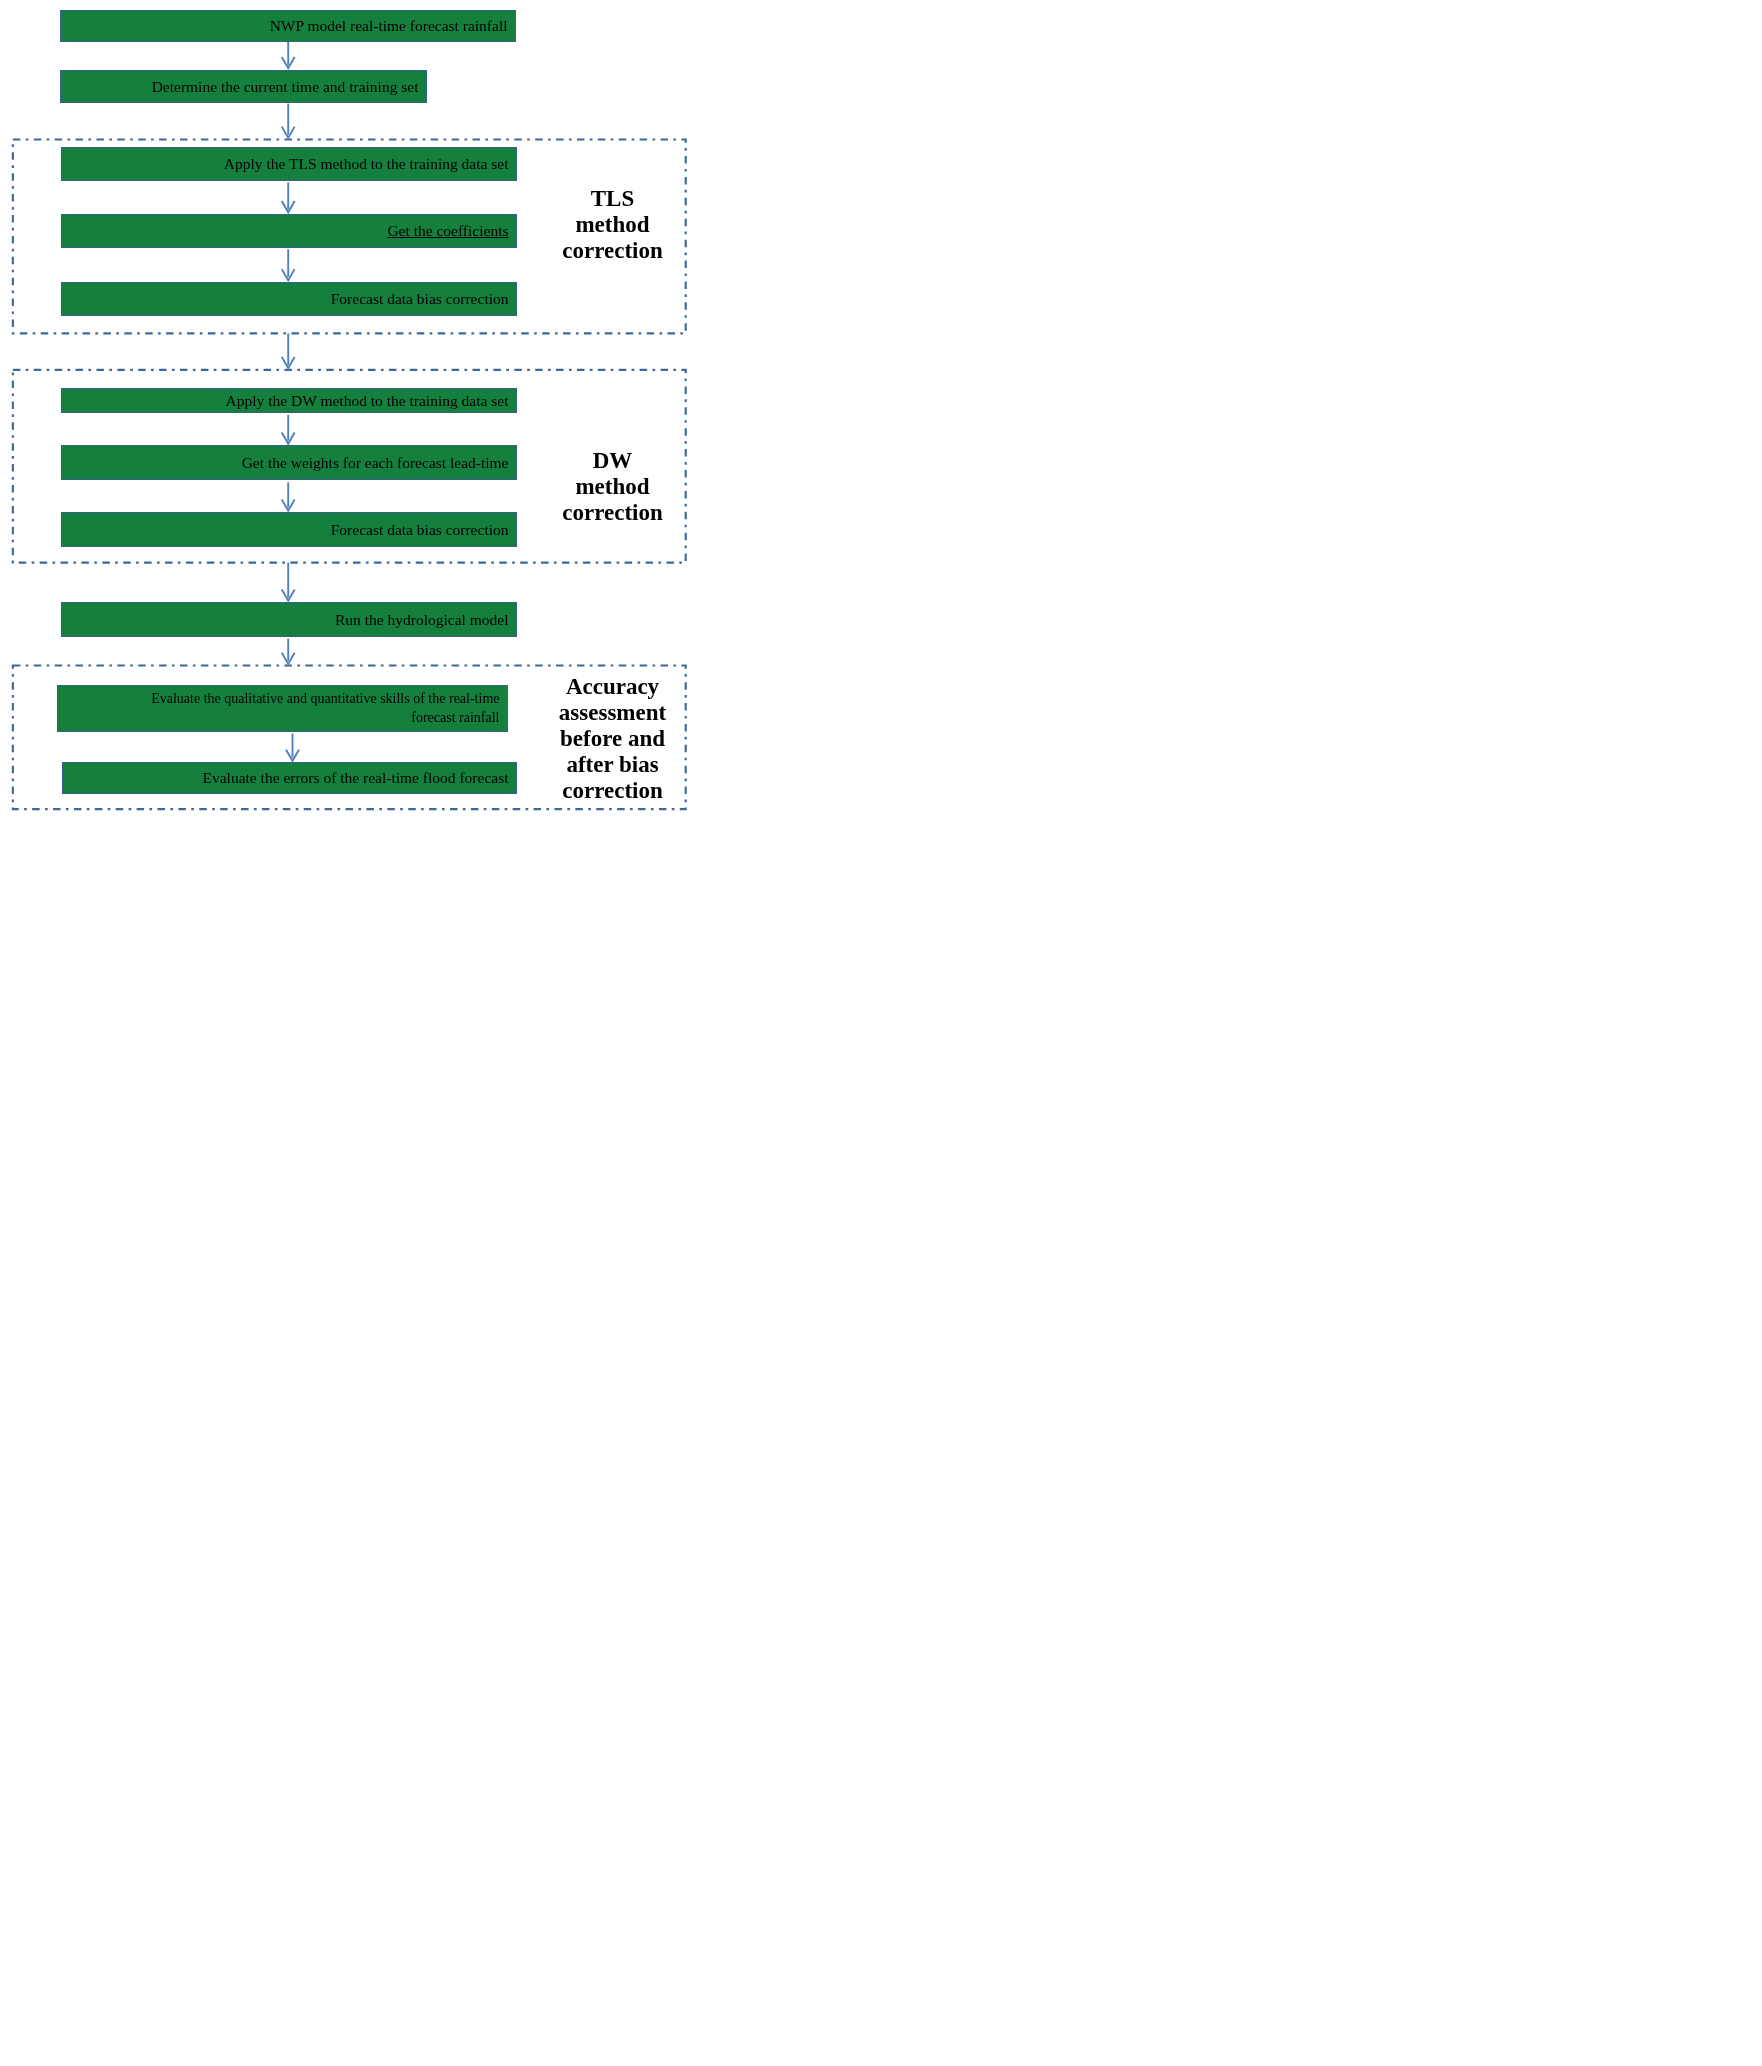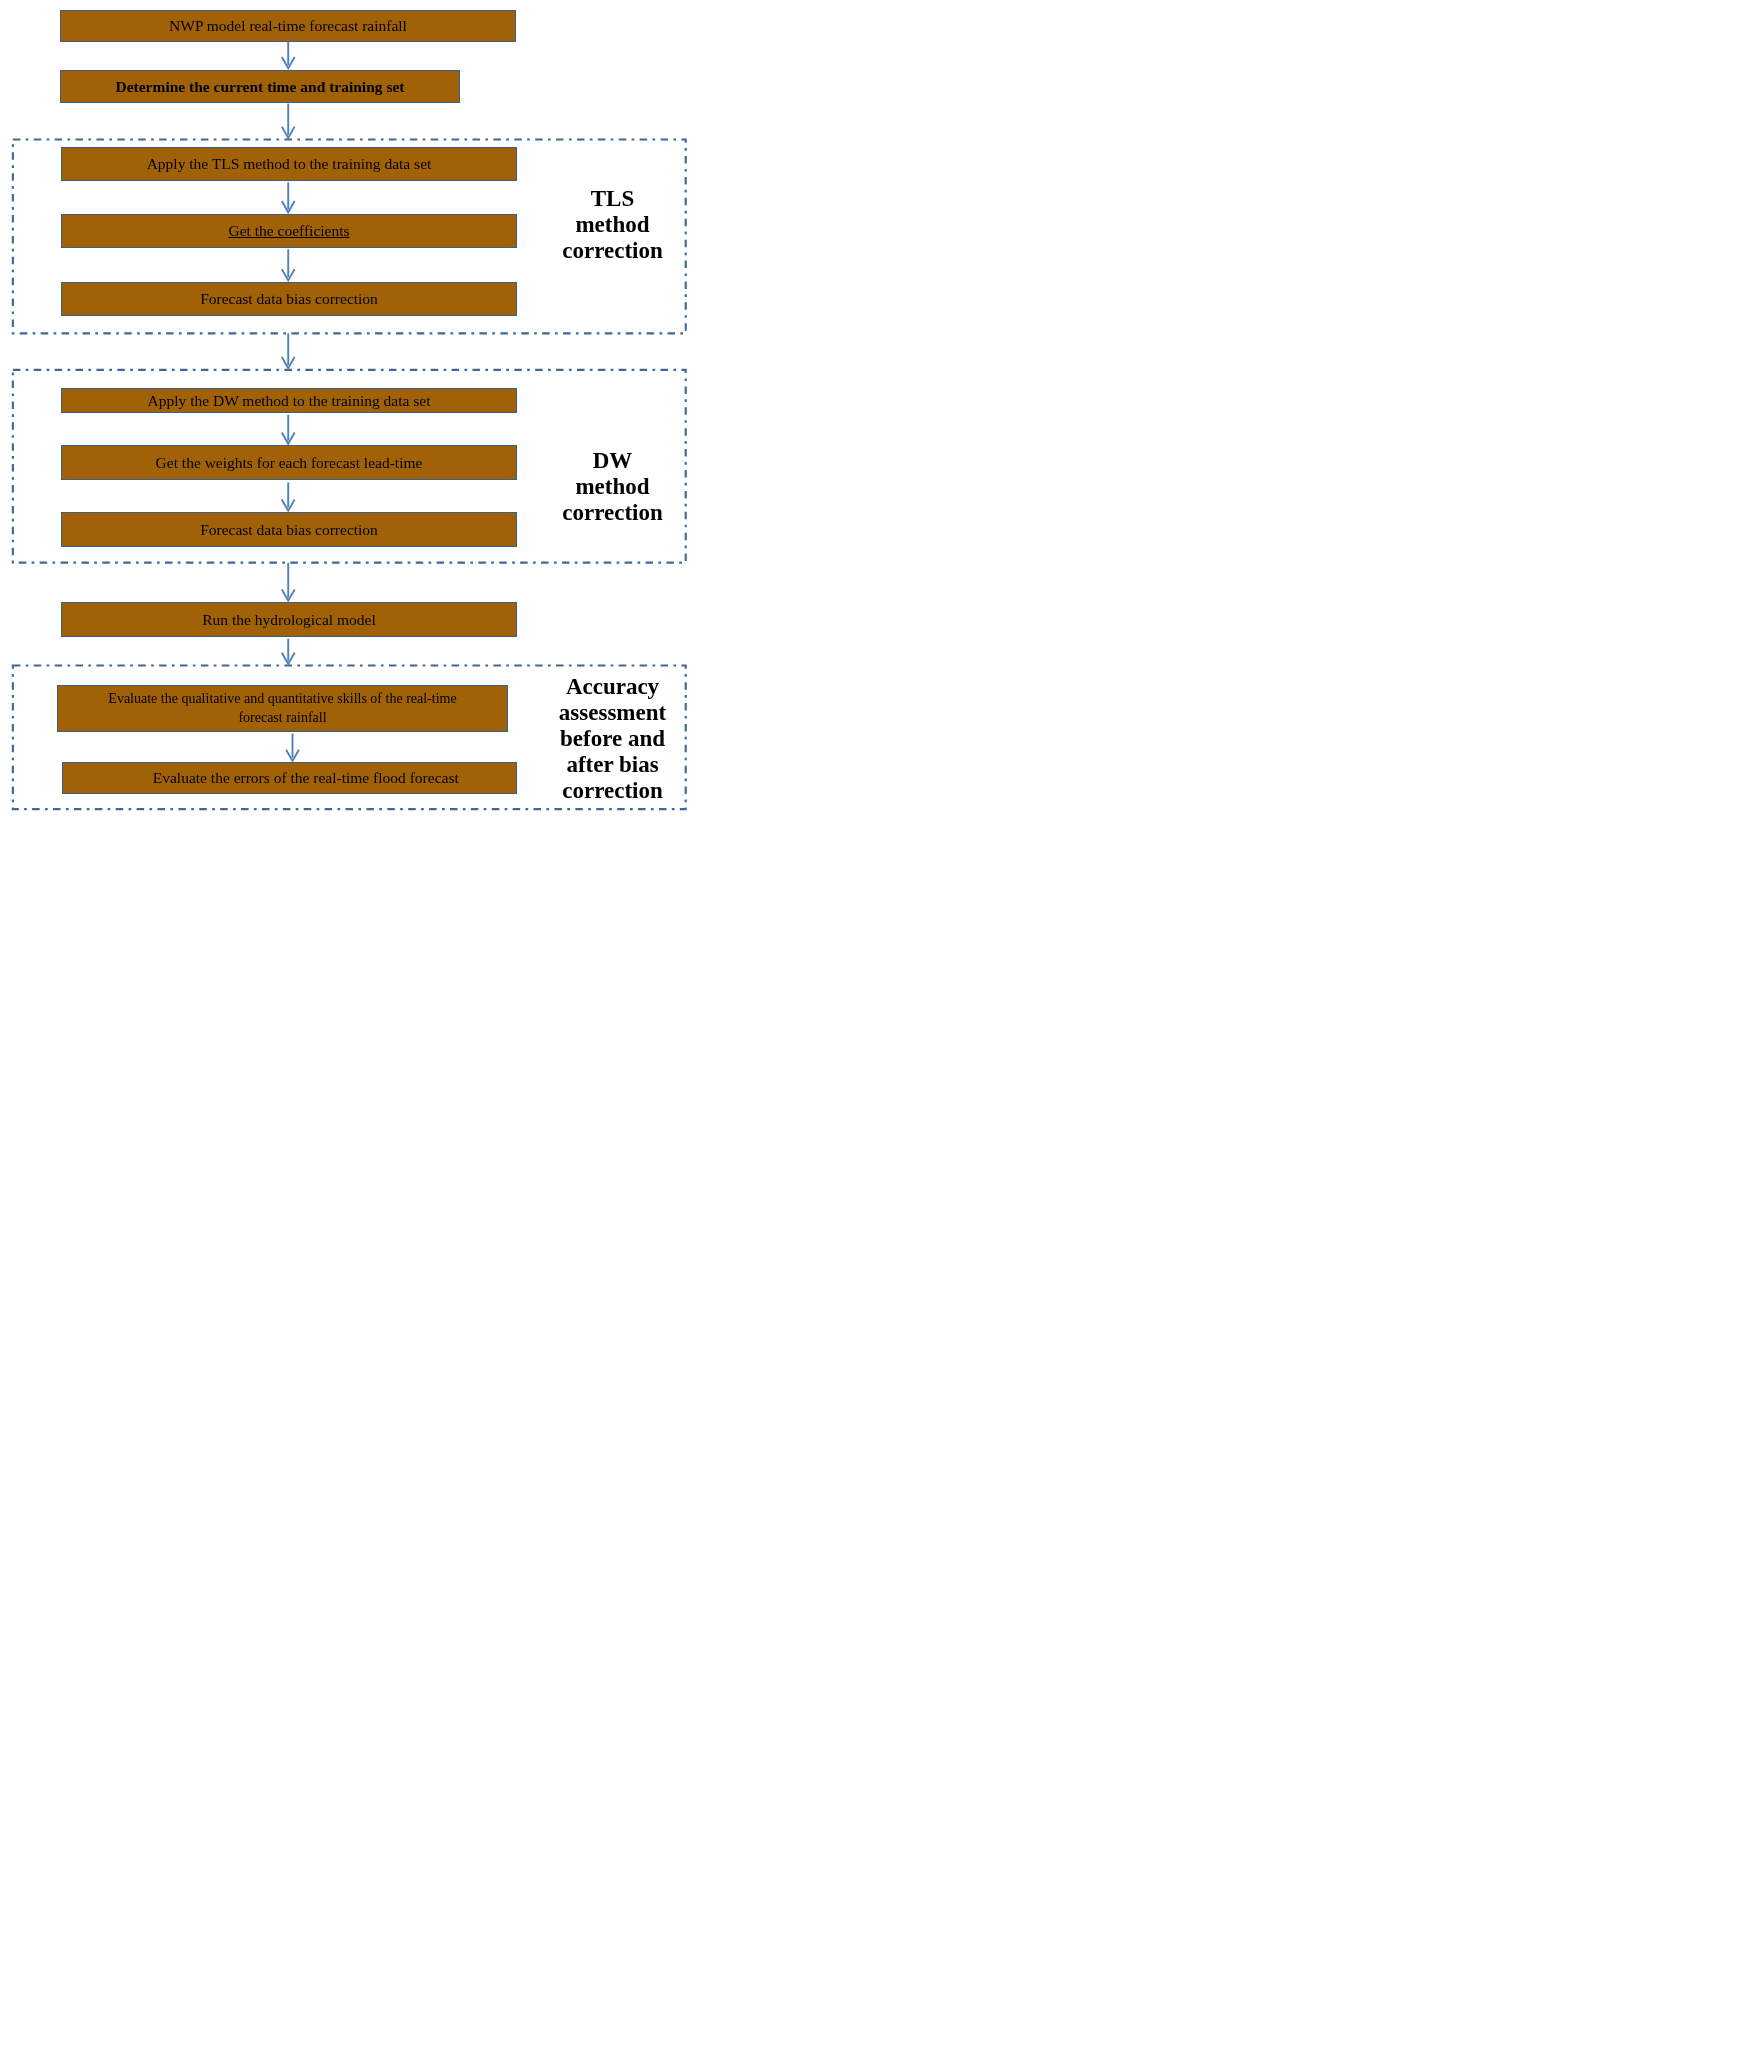--- a/index.html
+++ b/index.html
@@ -32,24 +32,24 @@
   .arr line,
   .arr polyline {
     fill: none;
     stroke: #4E7FBA;
     stroke-width: 3.5;
   }
   .node {
     position: absolute;
     box-sizing: border-box;
     border: 1.6px solid #36618F;
-    background: #a16207;
+    background: #15803d;
     display: flex;
     flex-direction: column;
-    align-items: center;
+    align-items: flex-end;
     justify-content: center;
     text-align: center;
     font-size: 15.5px;
     line-height: 1.25;
     color: #000000;
     padding: 0 7.5px;
   }
   .node.small-text {
     font-size: 14px;
     line-height: 1.3;
@@ -113,21 +113,21 @@
     <g class="arr">
       <line x1="546" y1="1369" x2="546" y2="1414"></line>
       <polyline points="534,1399 546,1420 558,1399"></polyline>
     </g>
   </svg>
 
   <div class="node" style="left:60px; top:9.6px; width:456px; height:32px;">
     <span>NWP model real-time forecast rainfall</span>
   </div>
 
-  <div class="node" style="left:60px; top:70px; width:400px; height:33px;font-weight:bold;">
+  <div class="node" style="left:60px; top:70px; width:367px; height:33px;">
     <span>Determine the current time and training set</span>
   </div>
 
   <div class="node" style="left:61px; top:147px; width:456px; height:34px;">
     <span>Apply the TLS method to the training data set</span>
   </div>
 
   <div class="node" style="left:61px; top:214px; width:456px; height:34px;text-decoration:underline;">
     <span>Get the coefficients</span>
   </div>

